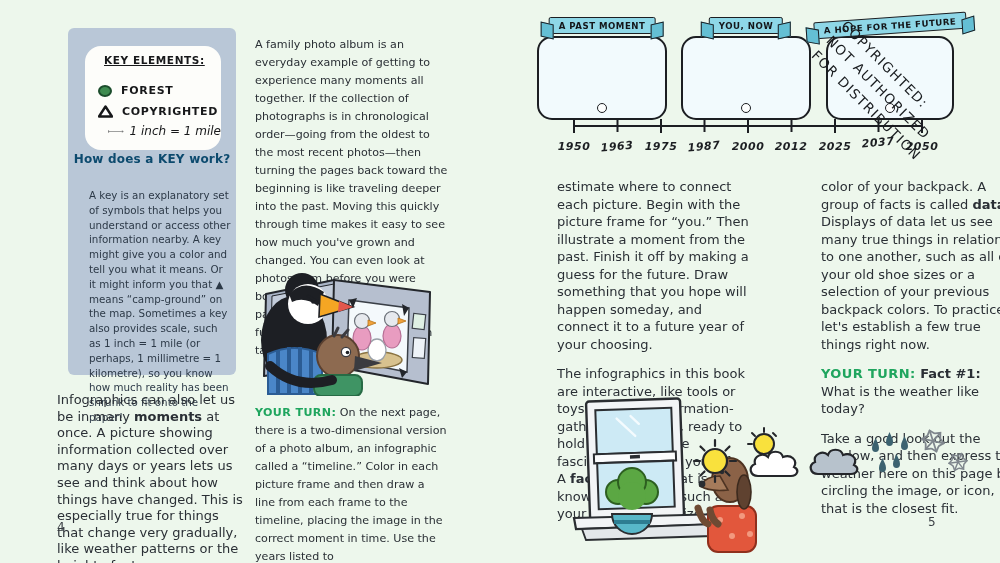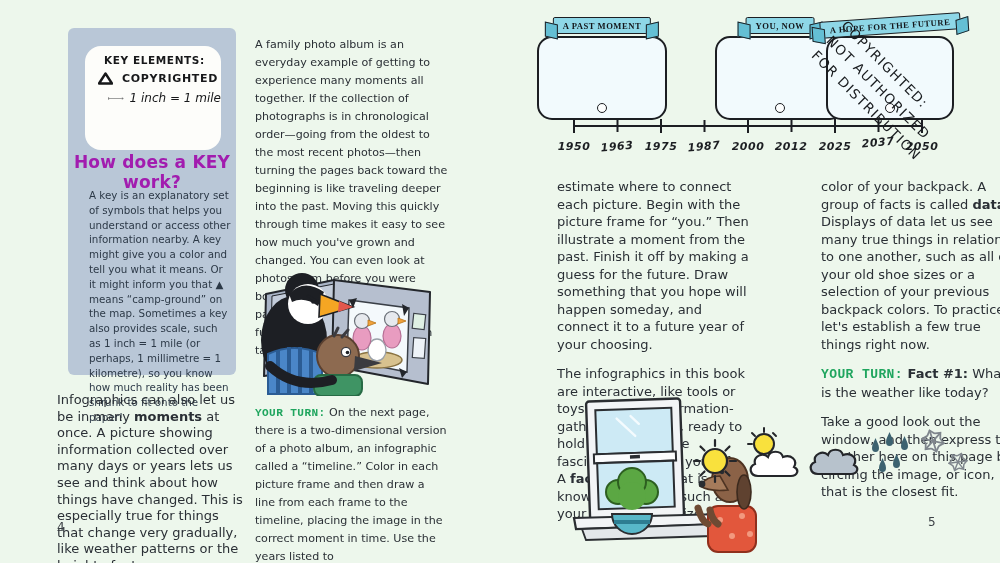--- a/index.html
+++ b/index.html
@@ -7,49 +7,49 @@
     position:relative; width:1000px; height:563px; overflow:hidden;
     background:#edf7ec;
     font-family:"DejaVu Sans", sans-serif;
     color:#2e3338;
   }
   
   .key-panel{position:absolute; left:68px; top:28px; width:168px; height:347px;
     background:#b9c7d7; border-radius:6px;}
   .key-card{position:absolute; left:17px; top:18px; width:136px; height:104px;
     background:#fdfdfa; border-radius:16px; padding:8px 0 0 13px; box-sizing:border-box;}
-  .key-title{font-size:10.5px; font-weight:bold; letter-spacing:.6px; color:#17181a; margin:0 0 2px 6px;}
+  .key-title{font-size:10.5px; font-weight:bold; letter-spacing:.6px; color:#17181a; margin:0 0 14px 6px;text-decoration:underline;}
   .key-row{display:flex; align-items:center; gap:9px; height:21px;
     font-size:11px; font-weight:bold; letter-spacing:.7px; color:#17181a;}
   .swatch{width:14px; height:12px; border-radius:50%; box-sizing:border-box;}
   .swatch.forest{background:#3e8b50; border:2.4px solid #1c4d2c;}
   .swatch.beach{background:#f7eda4; border:2.2px solid #17181a;}
   .scale-row{display:flex; align-items:center; gap:5px; margin:2px 0 0 10px;}
   .scale-label{font-size:12px; font-weight:normal; font-style:italic; color:#17181a; white-space:nowrap;}
   .panel-heading{position:absolute; top:124px; left:0; width:100%; margin:0; text-align:center;
-    font-size:17px; font-weight:bold; color:#a21caf; letter-spacing:.2px;}
+    font-size:12px; font-weight:bold; color:#0c4a6e; letter-spacing:.2px;}
   .panel-body{position:absolute; top:152px; left:13px; width:143px; margin:8px;
     font-size:10.3px; line-height:14.8px; color:#2c3947;}
   .intro{position:absolute; left:57px; top:392px; width:188px; margin:0;
     font-size:13px; line-height:16.6px; color:#2a2f35;}
   .pagenum{position:absolute; font-size:12px; color:#3a3f44;}
   .pagenum-left{left:57px; top:520px;}
   .pagenum-right{left:928px; top:515px;}
   
   .col-text{position:absolute; margin:0; font-size:11.1px; line-height:18px; color:#2a2f35;}
   .center-para{left:255px; top:36px; width:193px;}
   .center-turn{left:255px; top:404px; width:193px;}
-  .turn-label{color:#1fa55e; font-weight:bold; letter-spacing:.4px;font-family:Liberation Mono, monospace;}
+  .turn-label{color:#1fa55e; font-weight:bold; letter-spacing:.4px;}
   .album-illo{position:absolute; left:256px; top:262px;}
   
   .frame{position:absolute; top:36px; height:84px; width:130px; box-sizing:border-box;
-    background:#f2fafd; border:2px solid #1c1e22; border-radius:15px;font-family:Liberation Serif, serif;}
+    background:#f2fafd; border:2px solid #1c1e22; border-radius:15px;}
   .frame .dot{position:absolute; left:50%; bottom:5px; transform:translateX(-50%);
     width:8px; height:8px; border:1.6px solid #1c1e22; border-radius:50%; background:#fdfefe;}
-  .frame1{left:537px;} .frame2{left:681px;margin-left:34px;} .frame3{left:826px; width:128px;}
+  .frame1{left:537px;} .frame2{left:681px;} .frame3{left:826px; width:128px;}
   .banner{position:absolute; top:-21px; left:50%; transform:translateX(-50%);
     background:#8ed7e7; border:1.8px solid #1c1e22; border-radius:2px;
     padding:2.5px 9px; font-size:8.6px; font-weight:bold; letter-spacing:.5px;
     color:#14161a; white-space:nowrap; z-index:2;}
   .banner::before,.banner::after{content:""; position:absolute; top:5px; width:11px; height:13px;
     background:#64bfd4; border:1.8px solid #1c1e22; z-index:-1;}
   .banner::before{left:-9px; transform:skewY(14deg);}
   .banner::after{right:-9px; transform:skewY(-14deg);}
   .frame3 .banner{transform:translateX(-50%) rotate(-4deg);}
   .timeline{position:absolute; left:555px; top:110px; width:400px; height:56px;}
@@ -67,20 +67,24 @@
 </style>
 </head>
 <body>
 
 <div class="canvas">
 
   <div class="key-panel">
     <div class="key-card">
       <div class="key-title">KEY ELEMENTS:</div>
       <div class="key-row">
+        <span class="swatch forest"></span>
+        <span>FOREST</span>
+      </div>
+      <div class="key-row">
         <svg width="15" height="13" viewBox="0 0 15 13">
           <path d="M7.5 1.5 L14 11.5 L1 11.5 Z" fill="#ffffff" stroke="#17181a" stroke-width="2.4" stroke-linejoin="round"></path>
         </svg>
         <span>COPYRIGHTED</span>
       </div>
       <div class="scale-row">
         <svg width="56" height="11" viewBox="0 0 56 11">
           <line x1="2" y1="5.5" x2="50" y2="5.5" stroke="#17181a" stroke-width="1.4"></line>
           <line x1="2" y1="1" x2="2" y2="10" stroke="#17181a" stroke-width="1.6"></line>
           <path d="M47 2.5 L52 5.5 L47 8.5" fill="none" stroke="#17181a" stroke-width="1.4"></path>

